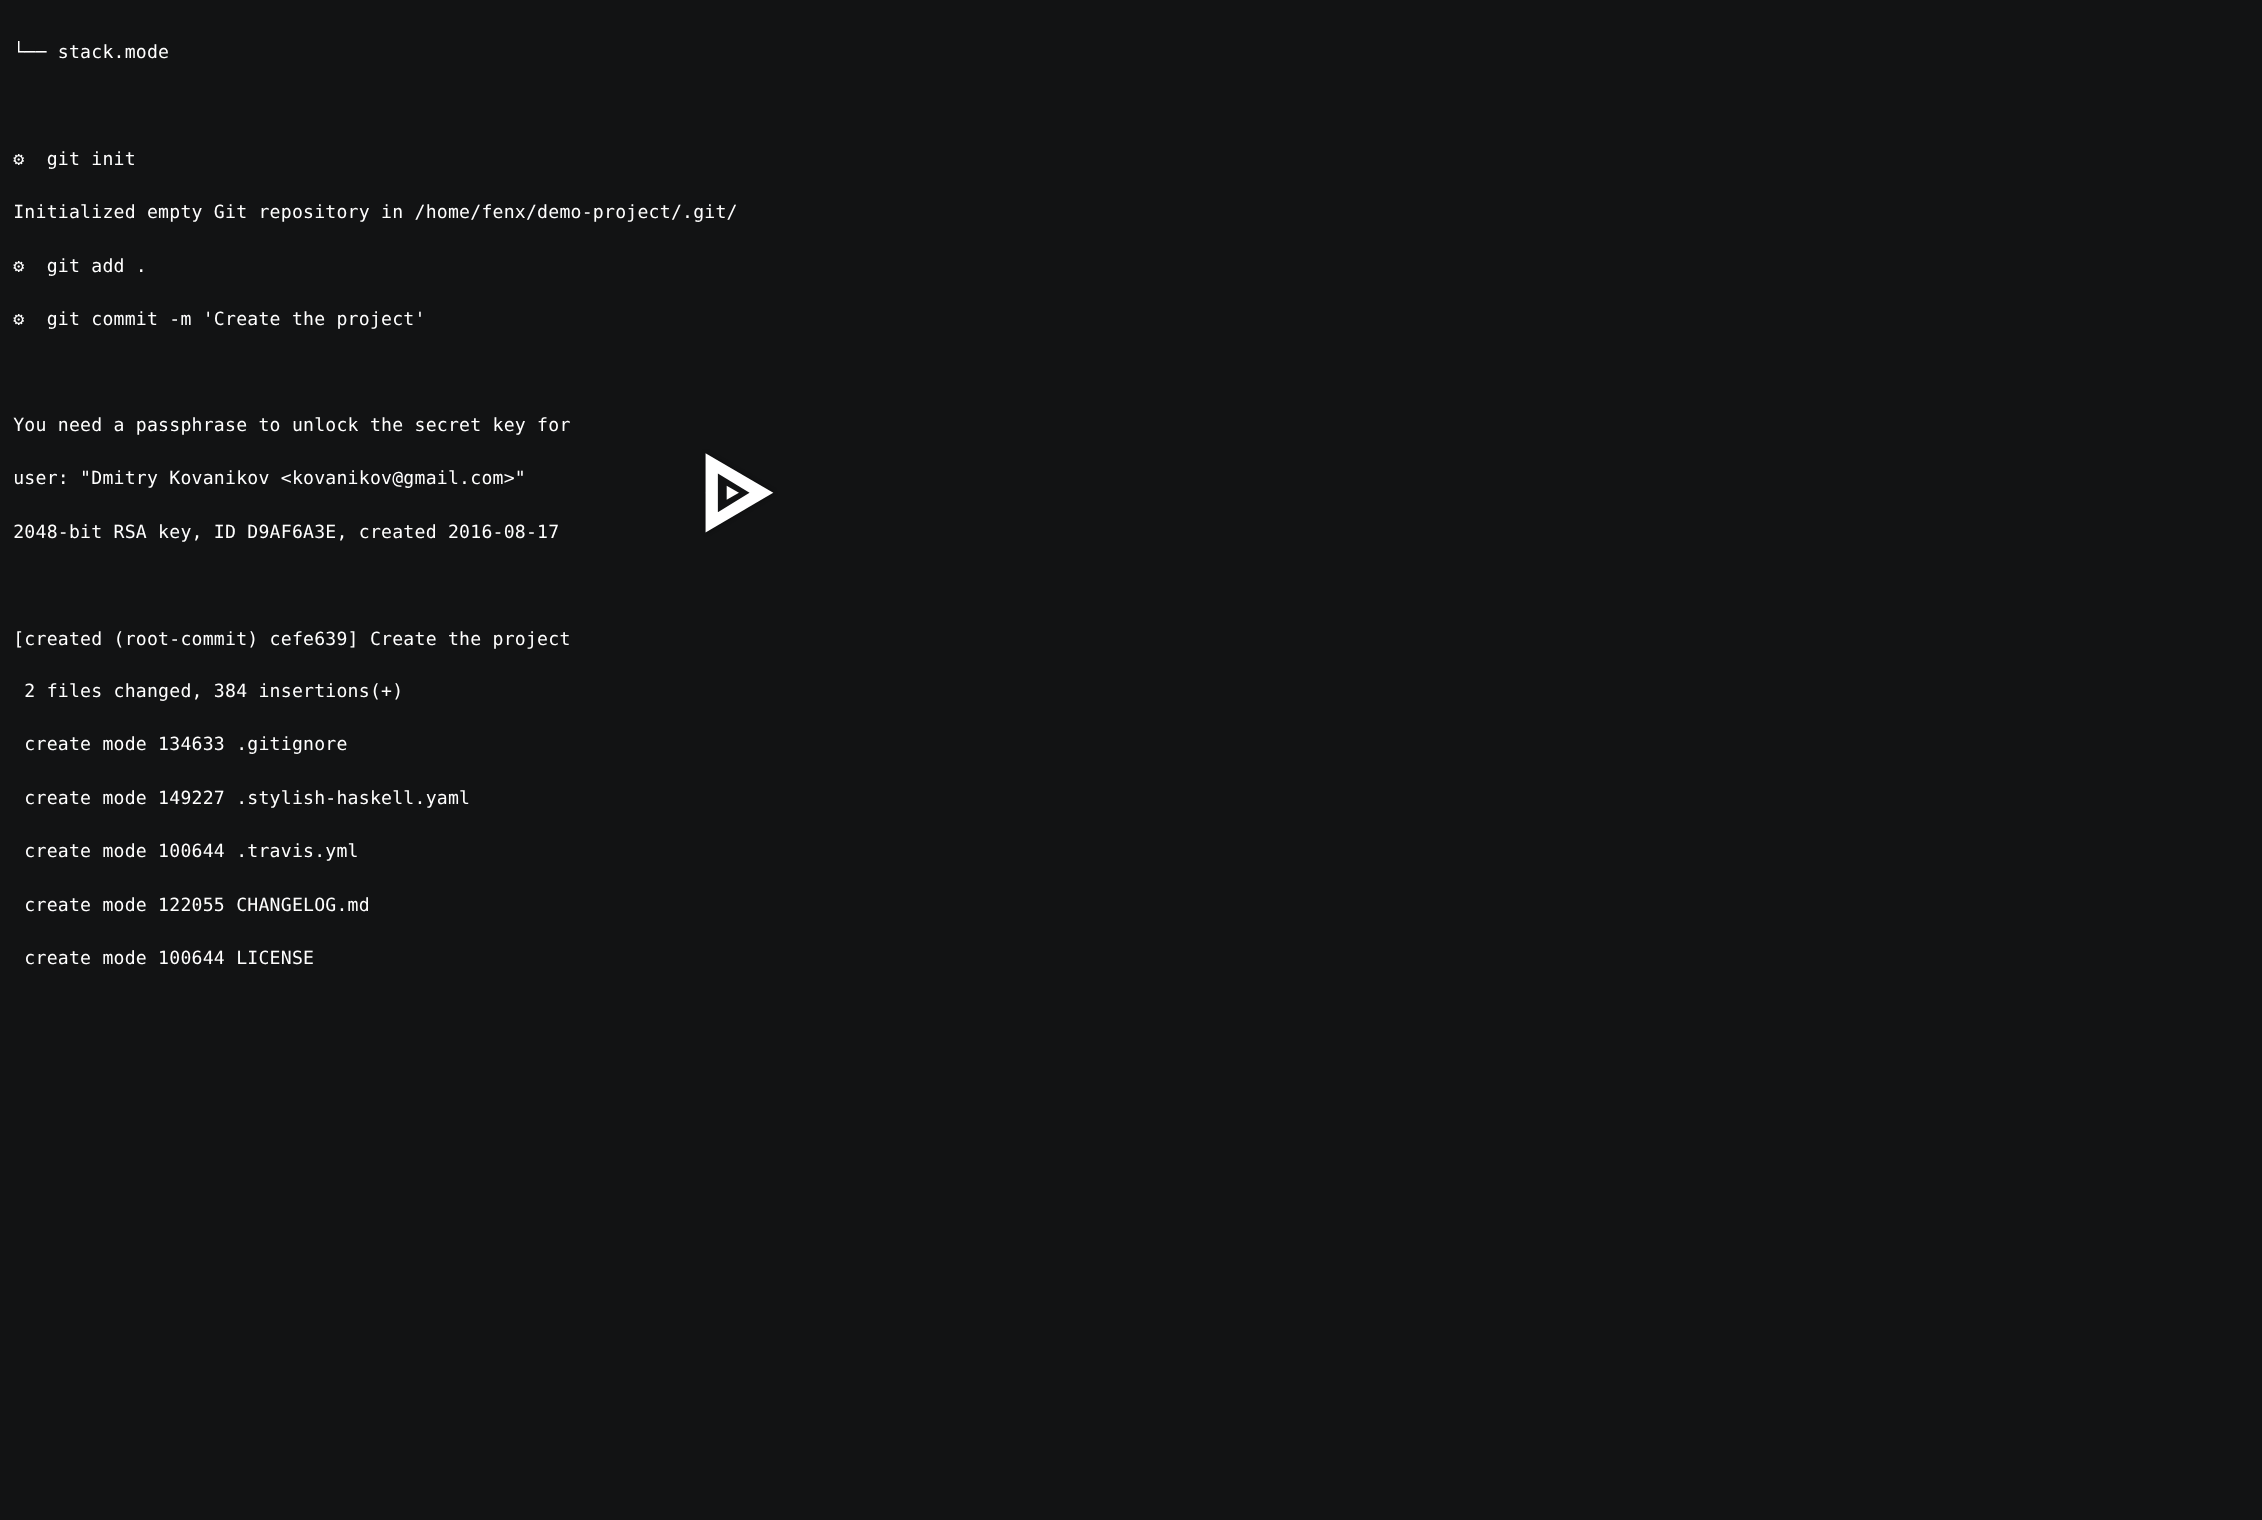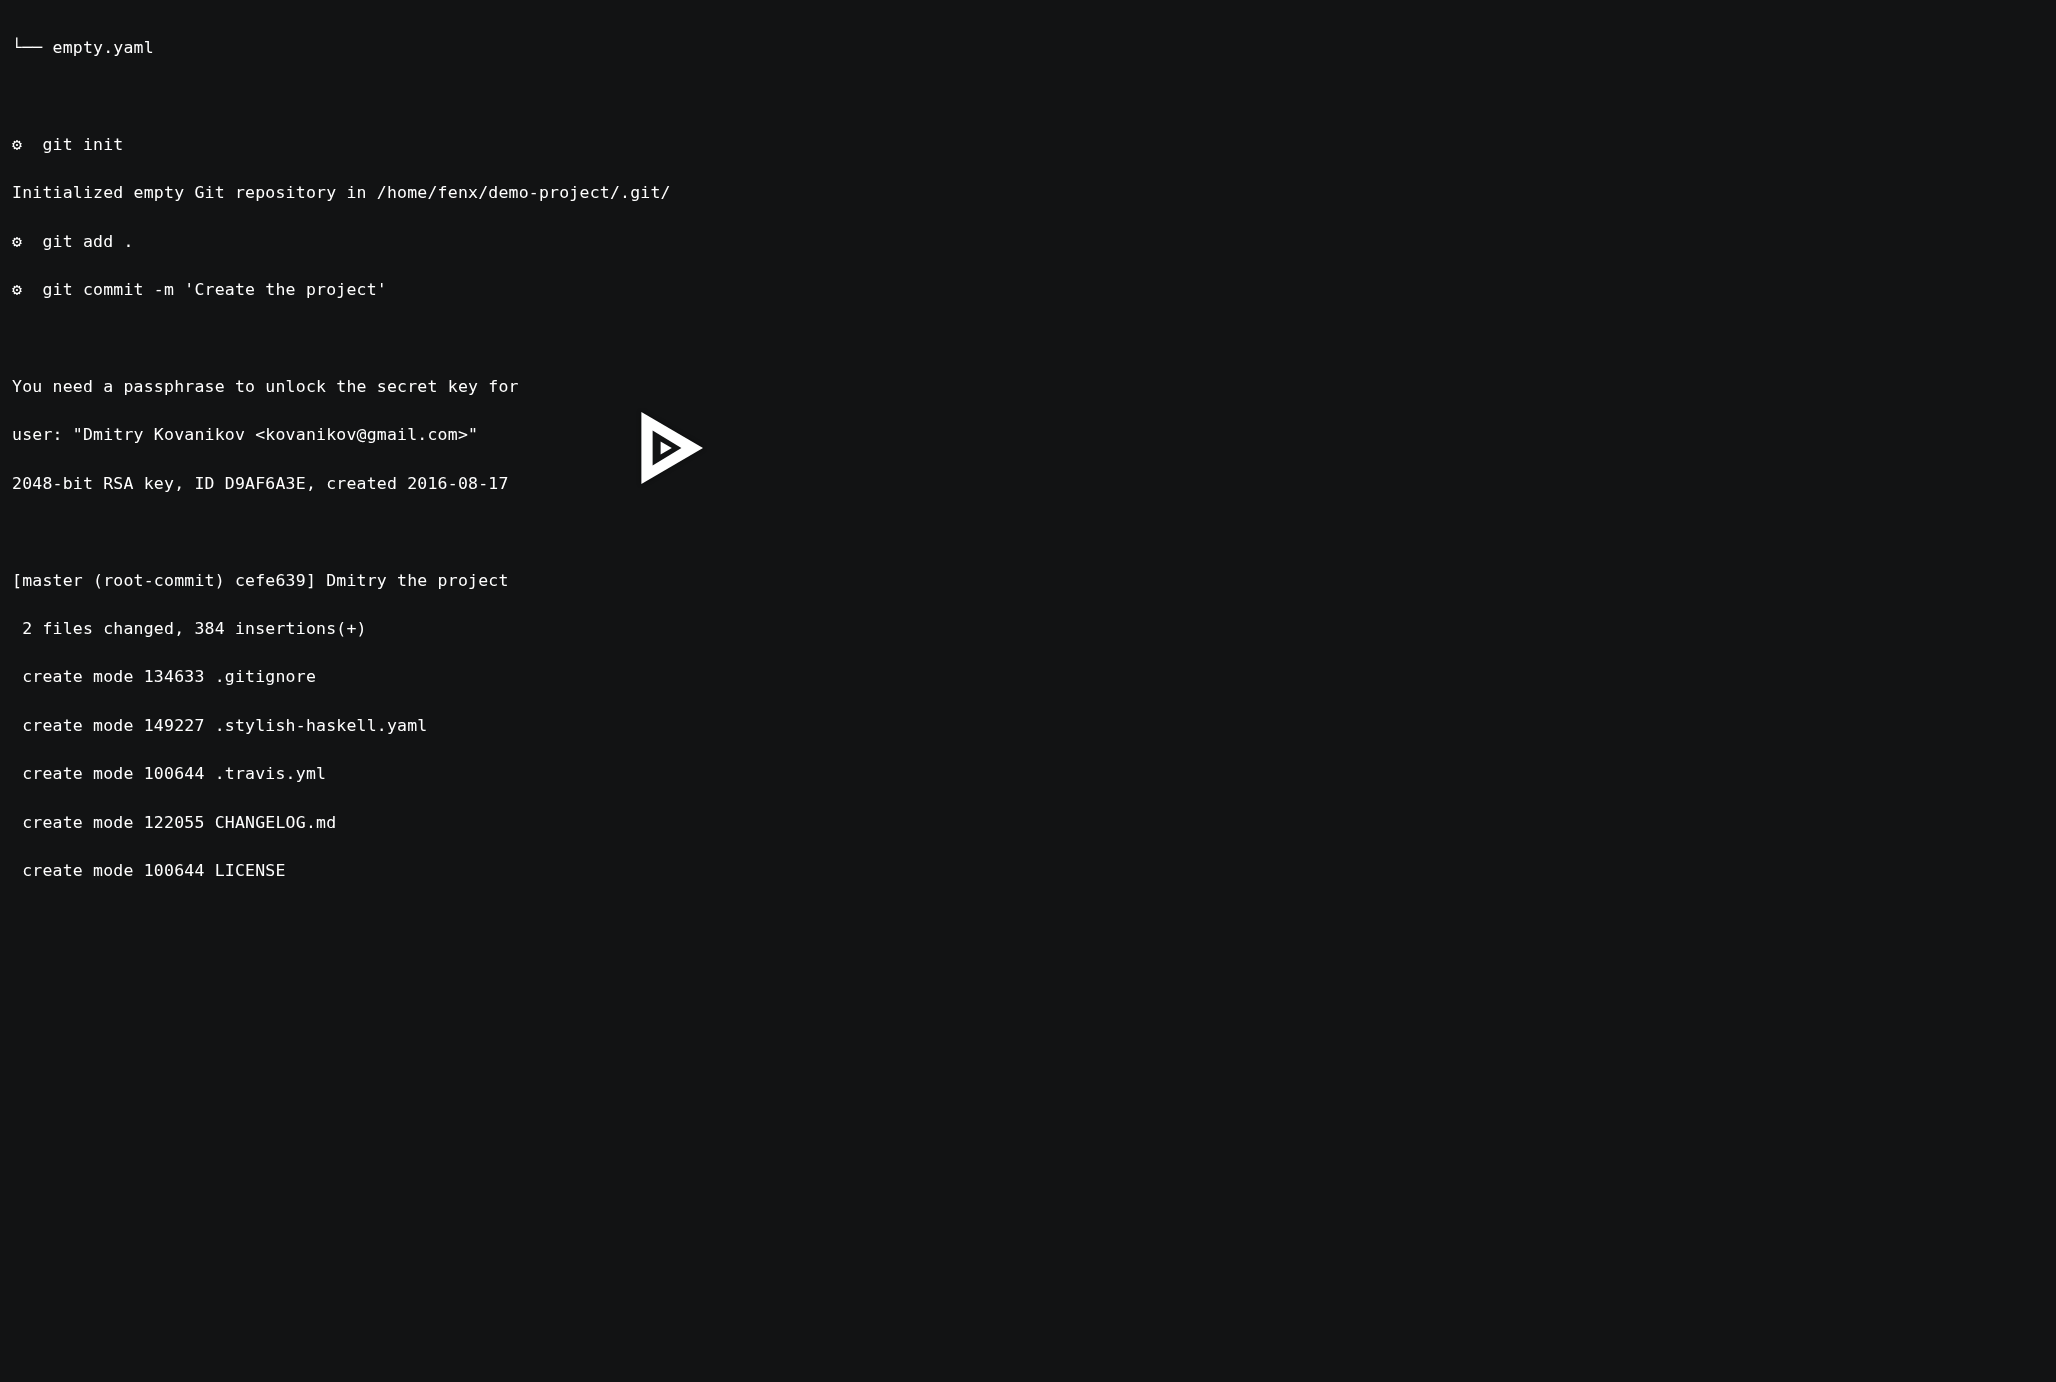--- a/index.html
+++ b/index.html
@@ -43,32 +43,32 @@
     .play-button svg {
       width: 80px;
       height: 90px;
       filter: drop-shadow(0 0 2px rgba(0,0,0,0.5));
     }
   </style>
 </head>
 <body>
 
 <div class="terminal">
-<span class="line">└── empty.yaml</span>
+<span class="line">└── stack.mode</span>
 <span class="line"></span>
 <span class="line">⚙  git init</span>
 <span class="line">Initialized empty Git repository in /home/fenx/demo-project/.git/</span>
 <span class="line">⚙  git add .</span>
 <span class="line">⚙  git commit -m 'Create the project'</span>
 <span class="line"></span>
 <span class="line">You need a passphrase to unlock the secret key for</span>
 <span class="line">user: "Dmitry Kovanikov &lt;kovanikov@gmail.com&gt;"</span>
 <span class="line">2048-bit RSA key, ID D9AF6A3E, created 2016-08-17</span>
 <span class="line"></span>
-<span class="line">[master (root-commit) cefe639] Dmitry the project</span>
+<span class="line">[created (root-commit) cefe639] Create the project</span>
 <span class="line"> 2 files changed, 384 insertions(+)</span>
 <span class="line"> create mode 134633 .gitignore</span>
 <span class="line"> create mode 149227 .stylish-haskell.yaml</span>
 <span class="line"> create mode 100644 .travis.yml</span>
 <span class="line"> create mode 122055 CHANGELOG.md</span>
 <span class="line"> create mode 100644 LICENSE</span>
 <span class="line"> create mode 100644 README.md</span>
 <span class="line"> create mode 100644 app/Main.hs</span>
 <span class="line"> create mode 100644 appveyor.yml</span>
 <span class="line"> create mode 100644 benchmark/Main.hs</span>

